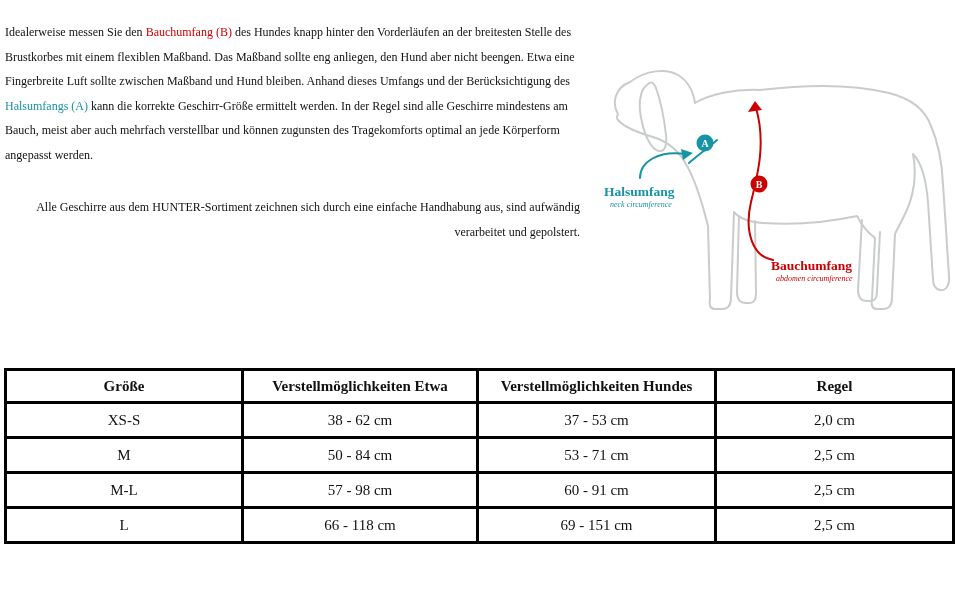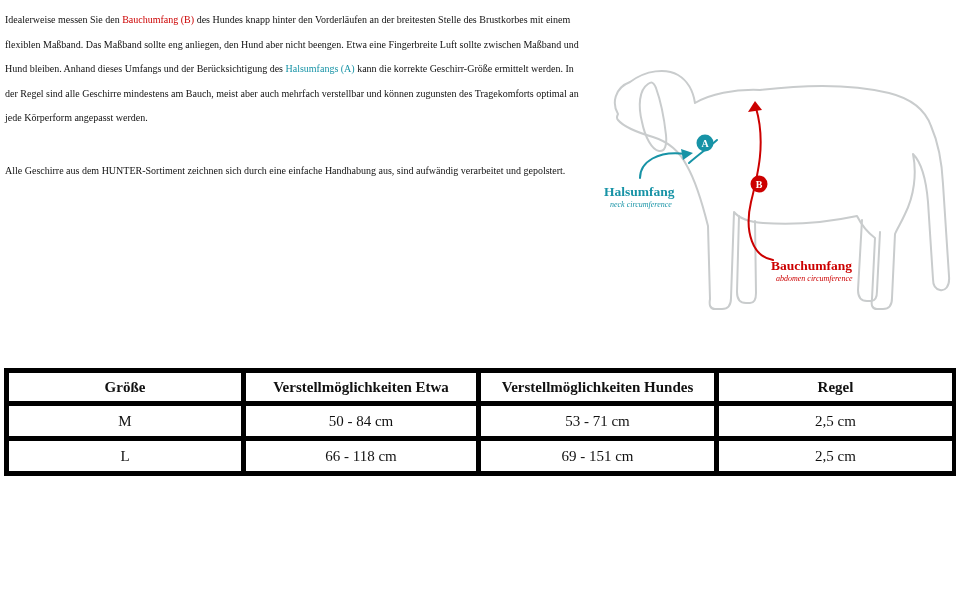--- a/index.html
+++ b/index.html
@@ -2,37 +2,37 @@
 <html><head>
 <meta charset="utf-8">
 <style>
   * { margin:0; padding:0; box-sizing:border-box; }
   html,body { background:#ffffff; }
   body {
     width:956px; height:613px; position:relative; overflow:hidden;
     font-family:"Liberation Serif", serif; color:#111111;
   }
   .intro-block {
-    position:absolute; left:5px; top:8px; width:575px;
-    font-size:10px; line-height:24.5px;
+    position:absolute; left:5px; top:20px; width:575px;
+    font-size:12px; line-height:24.5px;
   }
-  .intro-block p + p { margin-top:28px; }
+  .intro-block p + p { margin-top:28px;text-align:right; }
   .hl-red { color:#cc0000; }
   .hl-teal { color:#1793a6; }
 
   .diagram-wrap { position:absolute; left:596px; top:60px; width:360px; height:300px; }
   .diagram-wrap svg { display:block; width:100%; height:100%; }
 
   .size-table {
     position:absolute; left:4px; top:368px; width:948px;
     border-collapse:collapse; table-layout:fixed;
     font-size:15px; color:#111111;
   }
   .size-table th, .size-table td {
-    border:5px solid #000000; text-align:center; vertical-align:middle;
+    border:3px solid #000000; text-align:center; vertical-align:middle;
     padding:0; font-weight:normal;font-family:Liberation Serif, serif;
   }
   .size-table th { height:33px; font-weight:bold; }
   .size-table td { height:35px; }
   .col-size  { width:237px; }
   .col-hals  { width:235px; }
   .col-bauch { width:238px; }
   .col-breite{ width:238px; }
 </style>
 </head>
@@ -115,23 +115,35 @@
   <thead>
     <tr>
       <th>Größe</th>
       <th>Verstellmöglichkeiten Etwa</th>
       <th>Verstellmöglichkeiten Hundes</th>
       <th>Regel</th>
     </tr>
   </thead>
   <tbody id="size-table-body">
       <tr>
+        <td>XS-S</td>
+        <td>38 - 62 cm</td>
+        <td>37 - 53 cm</td>
+        <td>2,0 cm</td>
+      </tr>
+      <tr>
         <td>M</td>
         <td>50 - 84 cm</td>
         <td>53 - 71 cm</td>
+        <td>2,5 cm</td>
+      </tr>
+      <tr>
+        <td>M-L</td>
+        <td>57 - 98 cm</td>
+        <td>60 - 91 cm</td>
         <td>2,5 cm</td>
       </tr>
       <tr>
         <td>L</td>
         <td>66 - 118 cm</td>
         <td>69 - 151 cm</td>
         <td>2,5 cm</td>
       </tr>
     </tbody>
 </table>

